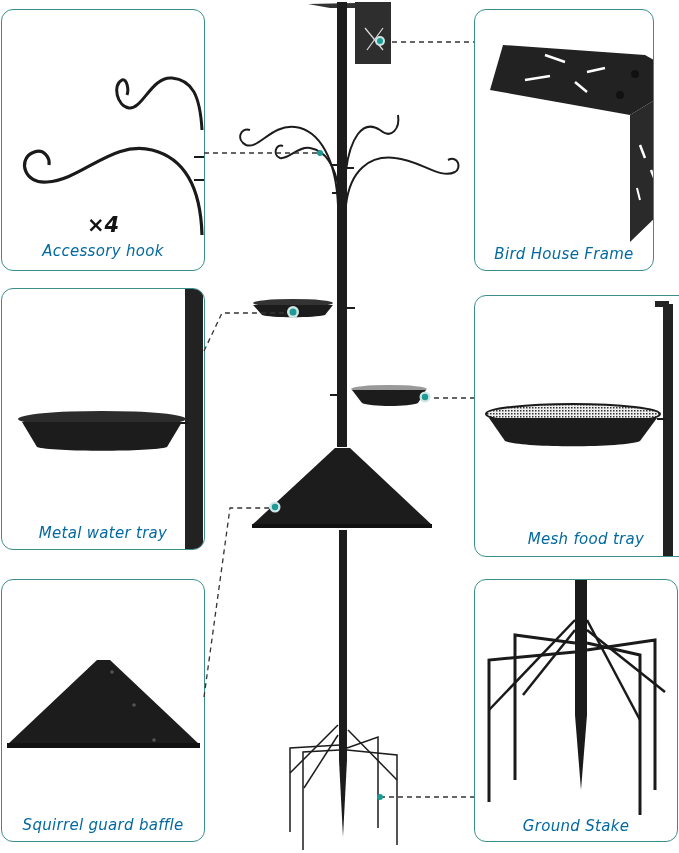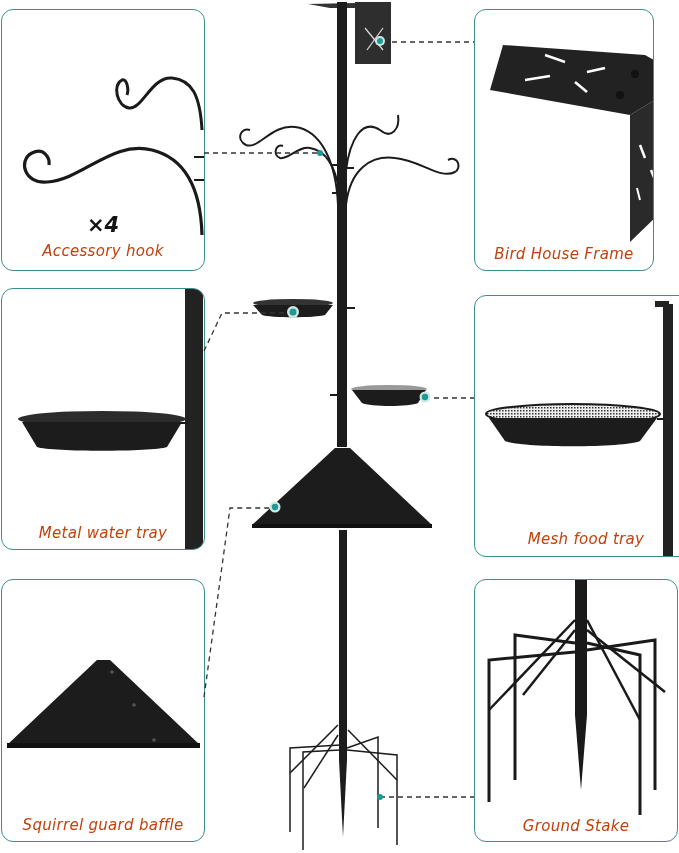--- a/index.html
+++ b/index.html
@@ -10,21 +10,21 @@
     border-radius: 12px;
     background: #ffffff;
     box-sizing: border-box;
     overflow: hidden;
   }
   .panel .label {
     position: absolute; left: 0; right: 0;
     text-align: center;
     font-style: italic;
     font-size: 15px;
-    color: #c2410c;
+    color: #0369a1;
     letter-spacing: 0.3px;
   }
   .panel .qty {
     position: absolute; left: 0; right: 0;
     text-align: center;
     font-style: italic;
     font-weight: bold;
     font-size: 21px;
     color: #141414;
   }

